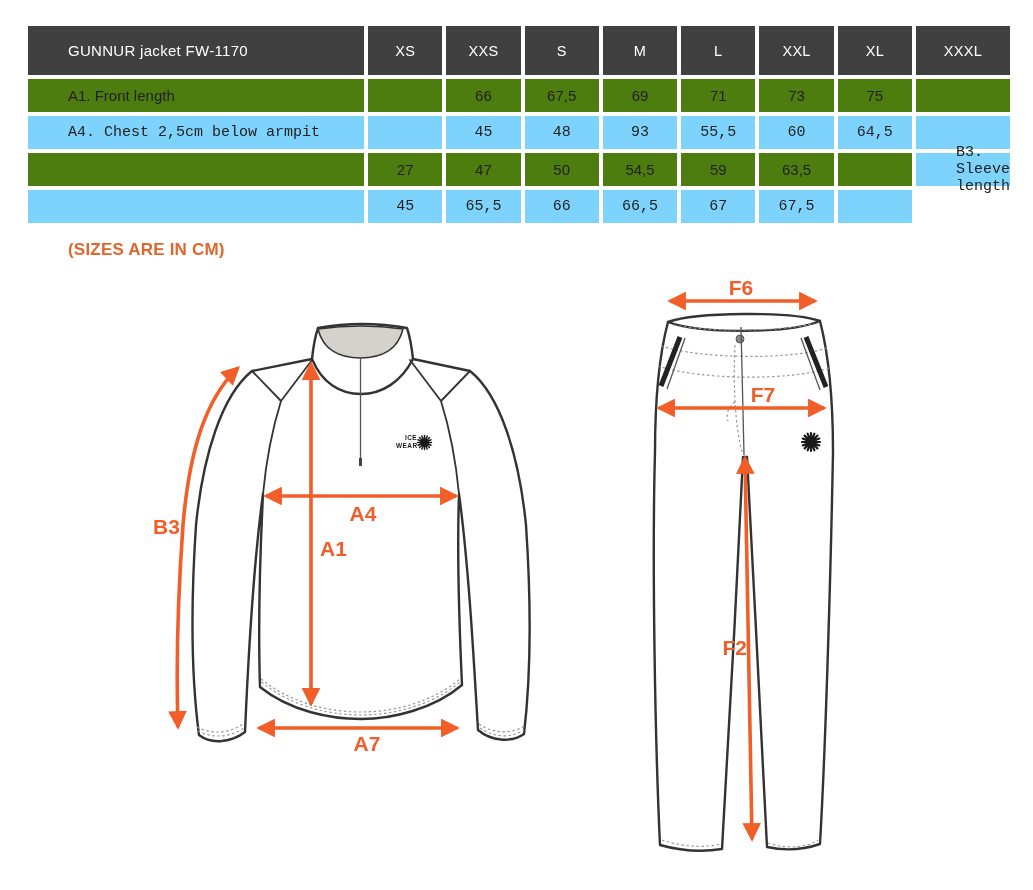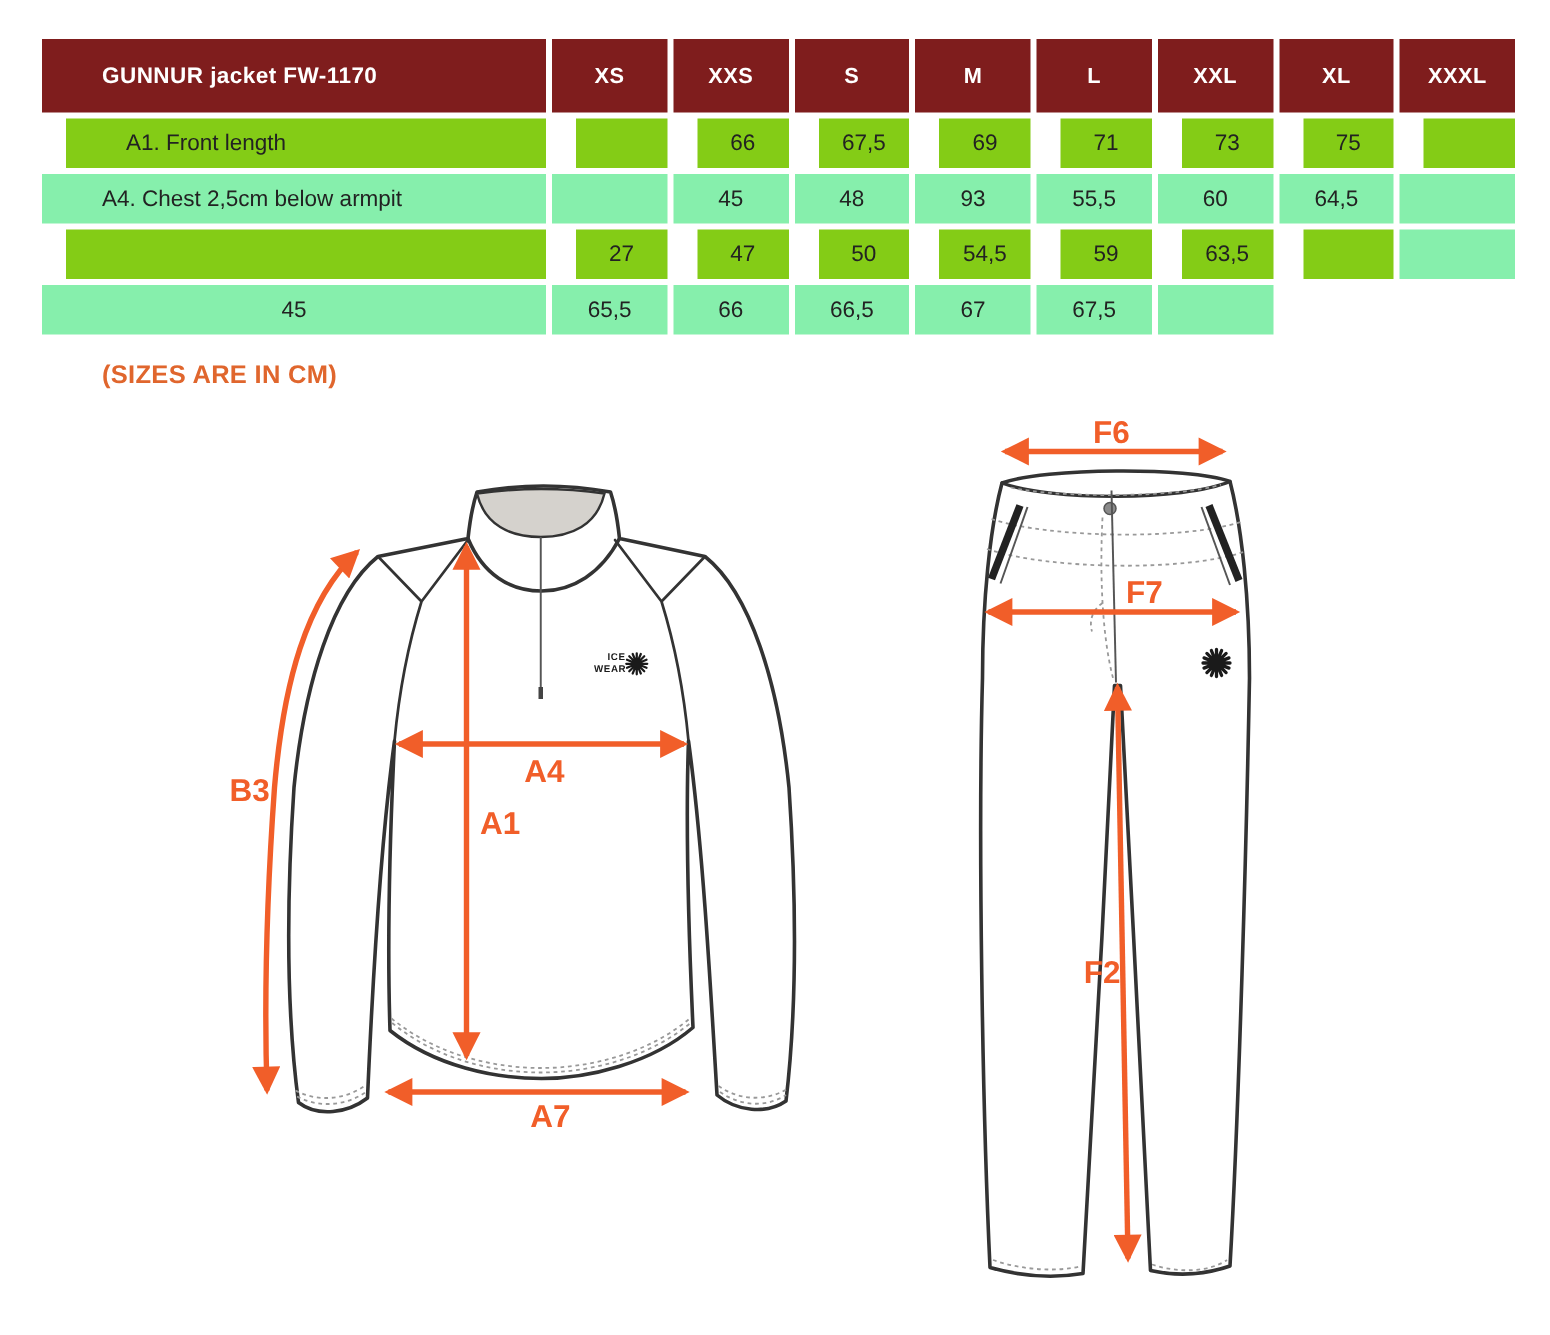--- a/index.html
+++ b/index.html
@@ -9,25 +9,25 @@
   }
   
   .size-table{
     position:absolute;left:28px;top:26px;width:982px;
     display:grid;
     grid-template-columns:336px repeat(8,1fr);
     grid-template-rows:49px repeat(4,33px);
     gap:4px;
   }
   .cell{display:flex;align-items:center;justify-content:center;font-size:15px;}
-  .cell.head{background:#7f1d1d;color:#fff;font-weight:700;font-size:14.5px;letter-spacing:.3px;}
+  .cell.head{background:#404040;color:#fff;font-weight:400;font-size:14.5px;letter-spacing:.3px;}
   .cell.title{justify-content:flex-start;padding-left:40px;font-size:15px;}
   .cell.lbl{justify-content:flex-start;padding-left:40px;}
-  .r-dark{background:#84cc16;margin-left:16px;}
-  .r-light{background:#86efac;}
+  .r-dark{background:#4d7c0f;}
+  .r-light{background:#7dd3fc;font-family:Liberation Mono, monospace;}
   
   .note{
     position:absolute;left:68px;top:240px;
     color:#E0662D;font-size:17px;font-weight:600;letter-spacing:.2px;
   }
   
   .jacket-svg{position:absolute;left:128px;top:283px;}
   .pants-svg{position:absolute;left:628px;top:273px;}
   .outline{fill:#ffffff;stroke:#333333;stroke-width:2.4;stroke-linejoin:round;stroke-linecap:round;}
   .seam{fill:none;stroke:#333333;stroke-width:1.8;stroke-linecap:round;}
@@ -79,20 +79,21 @@
 
     <div class="cell r-dark"></div>
     <div class="cell r-dark">27</div>
     <div class="cell r-dark">47</div>
     <div class="cell r-dark">50</div>
     <div class="cell r-dark">54,5</div>
     <div class="cell r-dark">59</div>
     <div class="cell r-dark">63,5</div>
     <div class="cell r-dark"></div>
 
+    <div class="cell lbl r-light">B3. Sleeve length</div>
     <div class="cell r-light"></div>
     <div class="cell r-light">45</div>
     <div class="cell r-light">65,5</div>
     <div class="cell r-light">66</div>
     <div class="cell r-light">66,5</div>
     <div class="cell r-light">67</div>
     <div class="cell r-light">67,5</div>
     <div class="cell r-light"></div>
   </div>
 

